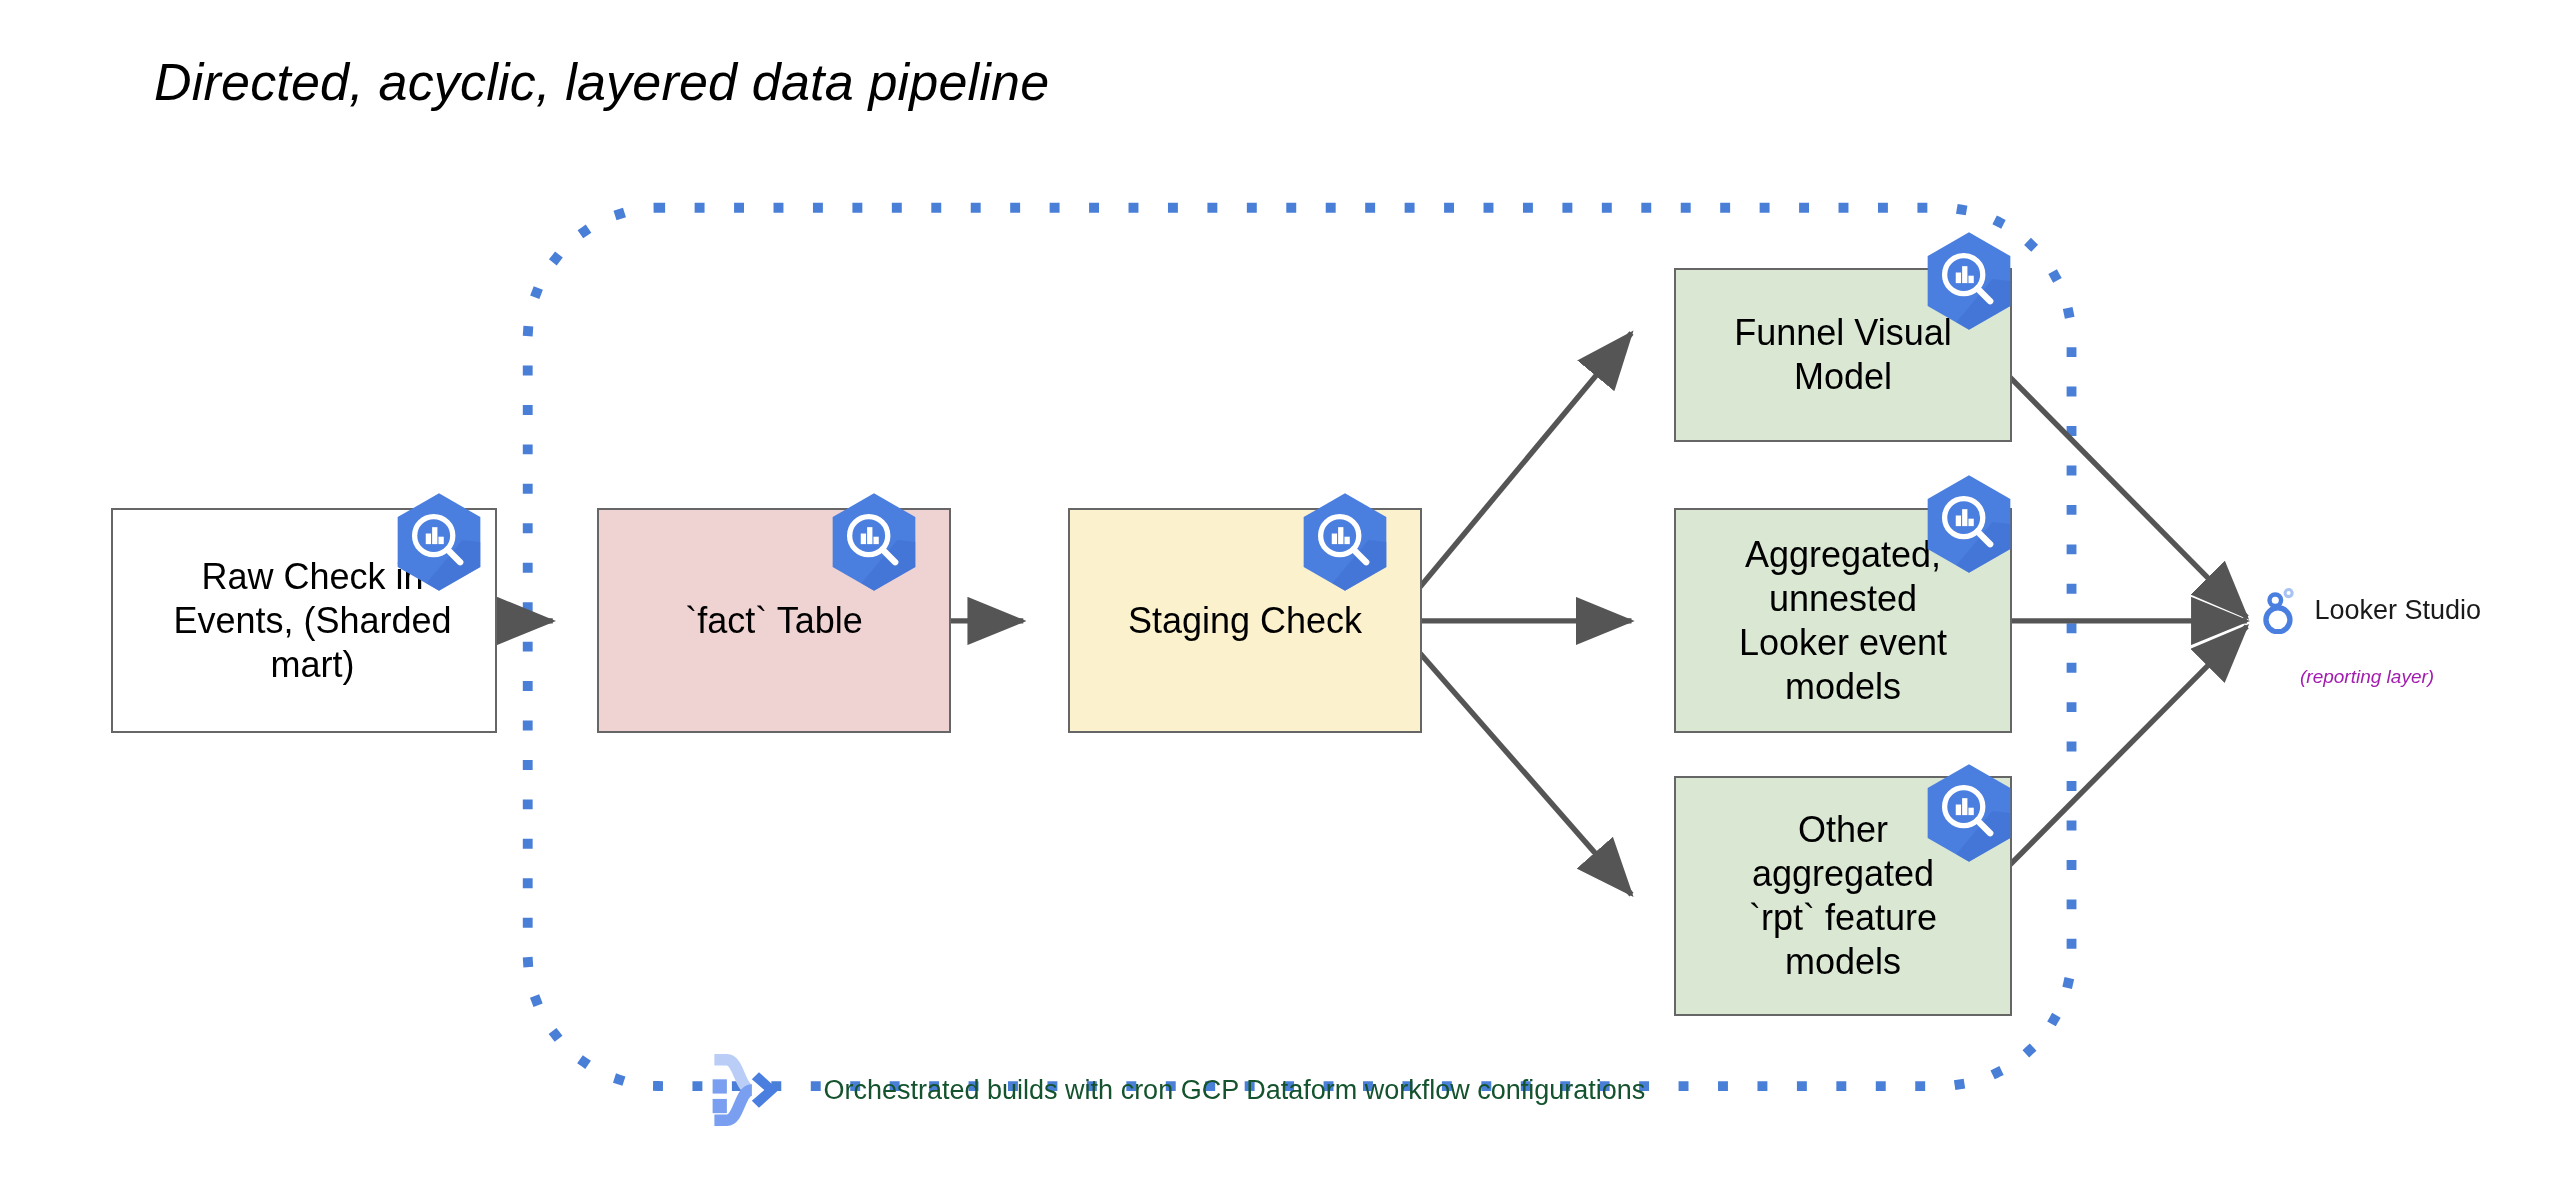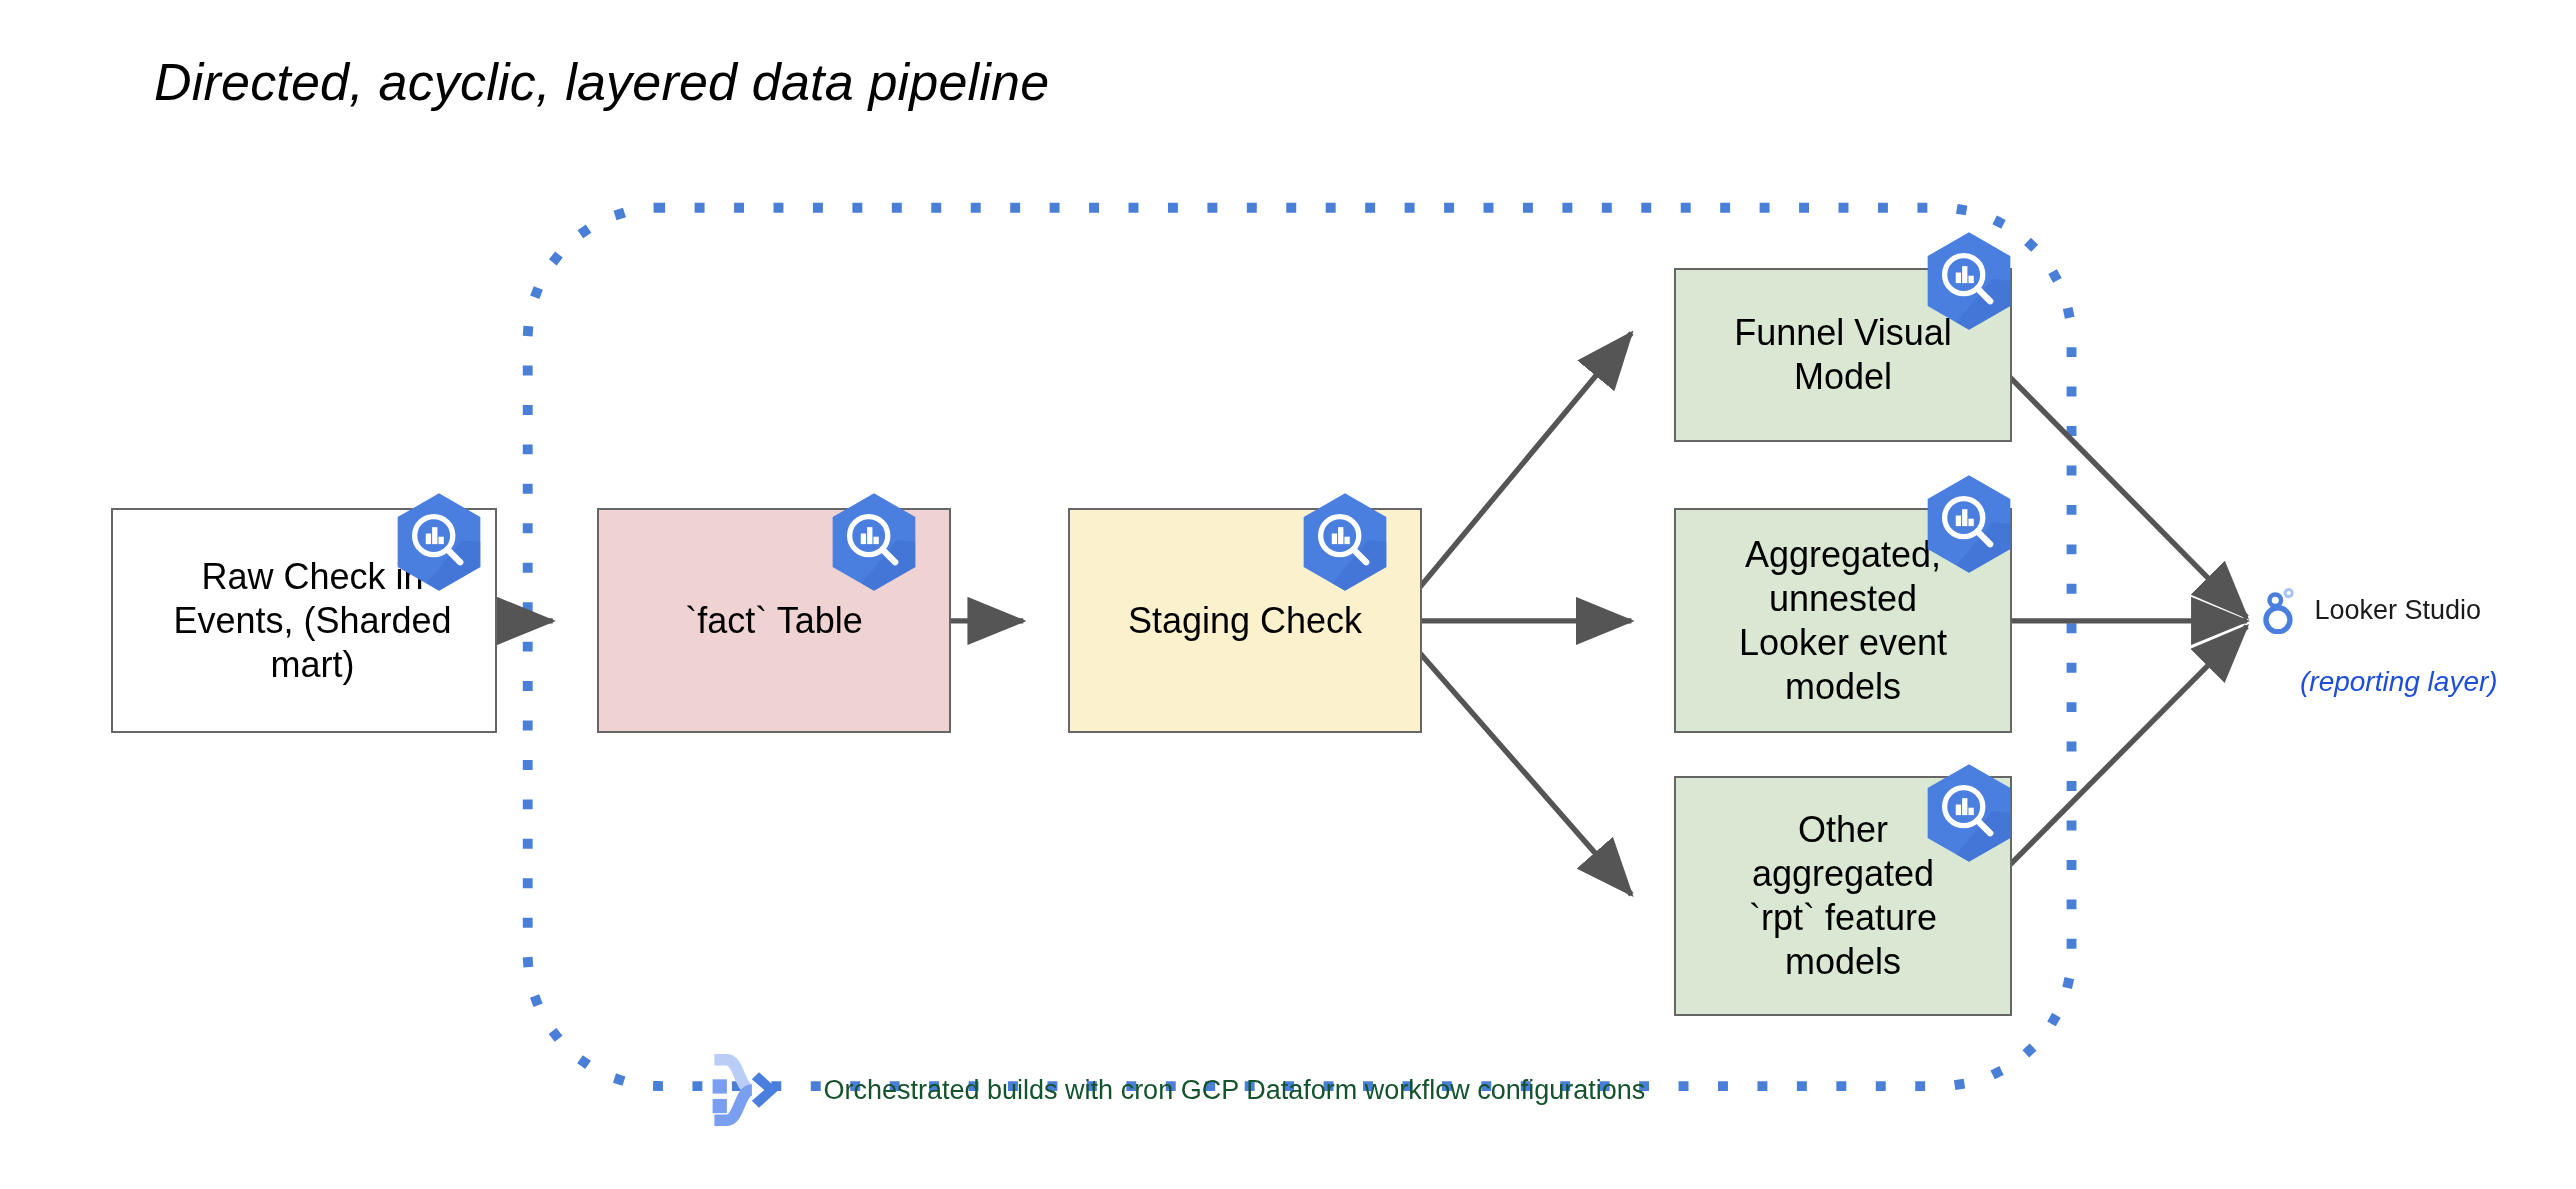--- a/index.html
+++ b/index.html
@@ -96,23 +96,23 @@
   }
   #looker-logo { width: 41px; height: 48px; flex: none; }
   #looker-label {
     font-size: 27px;
     color: #1a1a1a;
     white-space: nowrap;
   }
   #looker-sub {
     margin-top: 32px;
     margin-left: 39px;
-    font-size: 28px;
+    font-size: 19px;
     font-style: italic;
-    color: #1d4ed8;
+    color: #a21caf;
     white-space: nowrap;
   }
 
   
   #footer-row {
     position: absolute;
     left: 707px;
     top: 1049px;
     display: flex;
     align-items: center;

